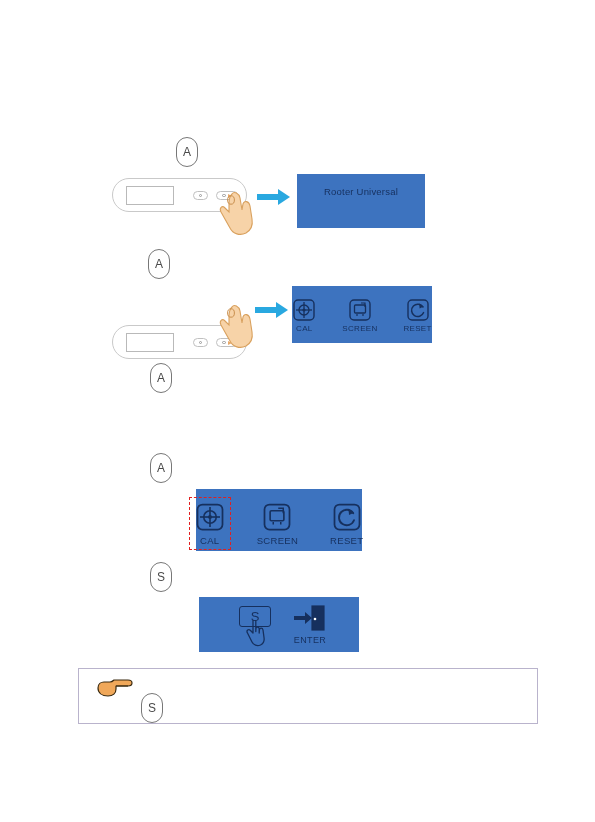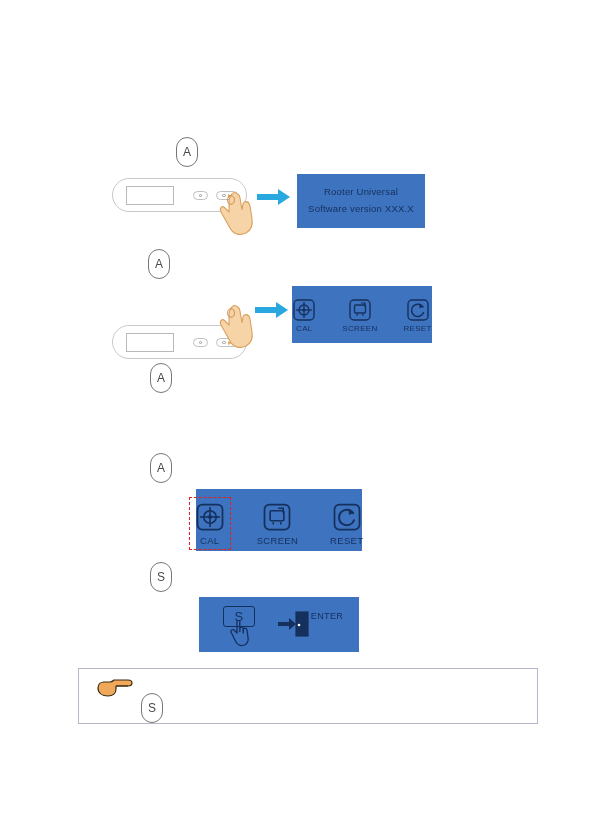--- a/index.html
+++ b/index.html
@@ -176,21 +176,20 @@
   <ellipse cx="13" cy="14" rx="3.4" ry="4.2" fill="none" stroke="#c98f4e" stroke-width="1"></ellipse>
 </svg>
 
 <svg class="arrow-cyan" style="left:257px; top:189px;" width="34" height="16" viewBox="0 0 34 16">
   <path d="M0 5 L21 5 L21 0 L33 8 L21 16 L21 11 L0 11 Z" fill="#29a8e0"></path>
 </svg>
 
 <div class="lcd" style="left:297px; top:174px; width:128px; height:54px;">
   <div class="lcd-text" style="padding-top:9px;">
     <div>Rooter Universal</div>
-    <div>Software version XXX.X</div>
   </div>
 </div>
 
 <div class="abs key-pill" style="left:148px; top:249px;">
   <span>A</span>
 </div>
 
 <div class="abs device" style="left:112px; top:291px;">
   <div class="device-screen"></div>
   <div class="device-btn dev-btn-a">
@@ -315,21 +314,21 @@
 
     <div style="position:relative; width:46px; height:46px;">
       <div style="position:absolute; left:8px; top:4px; width:30px; height:19px; border:1.4px solid #16305e; border-radius:3px; display:flex; align-items:center; justify-content:center; font-size:13px; color:#16305e; font-family:'Liberation Sans',sans-serif;">
         <span>S</span>
       </div>
       <svg style="position:absolute; left:14px; top:18px;" width="22" height="28" viewBox="0 0 22 28">
         <path d="M8 1 L8 13 L5.5 10.5 C3.5 8.5,1 10.5,2.5 13 L7 22 C8.5 25,12 26.5,15.5 25 C18.5 23.5,19.5 20.5,19 17.5 L18 10 C17.6 7.5,14.6 7.5,14.4 10 L14.2 13 L14.2 9 C14 6.5,11 6.5,10.9 9 L10.8 11.5 L10.8 1 C10.6 -1,8.2 -1,8 1 Z" fill="none" stroke="#16305e" stroke-width="1.3" stroke-linejoin="round"></path>
       </svg>
     </div>
 
-    <div style="display:flex; align-items:flex-start;">
+    <div style="display:flex; flex-direction:column; align-items:center;">
       <svg width="34" height="30" viewBox="0 0 34 30">
         <rect x="19" y="2" width="12" height="24" fill="#16305e"></rect>
         <rect x="19" y="2" width="12" height="24" fill="none" stroke="#16305e" stroke-width="1.2"></rect>
         <circle cx="22" cy="15" r="1.3" fill="#ffffff"></circle>
         <path d="M1 12 L12 12 L12 8 L19 14 L12 20 L12 16 L1 16 Z" fill="#16305e"></path>
       </svg>
       <div class="enter-label">ENTER</div>
     </div>
 
   </div>

